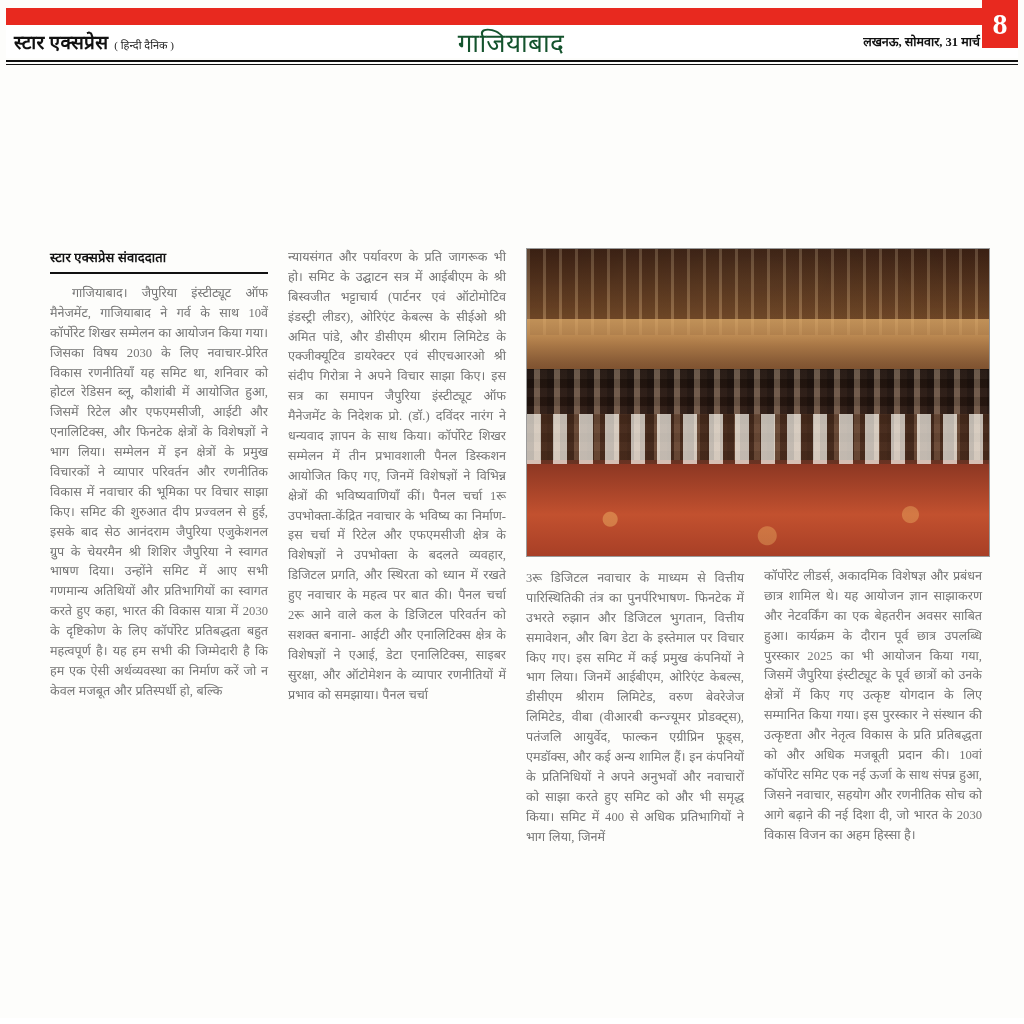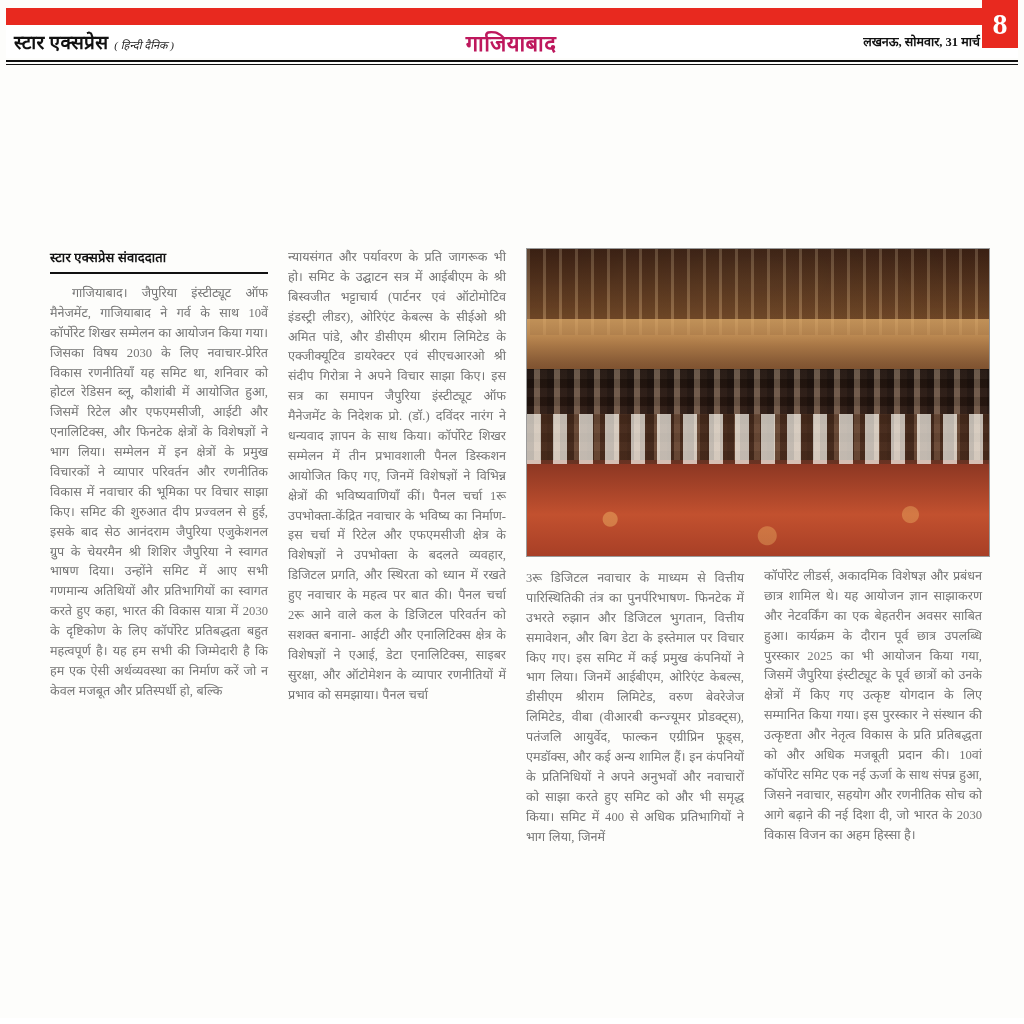--- a/index.html
+++ b/index.html
@@ -51,28 +51,27 @@
   .paper-name {
     font-family: "Liberation Serif", serif;
     font-weight: bold;
     font-size: 19px;
     letter-spacing: 0.3px;
     color: #111;
   }
   .paper-sub {
     font-size: 11px;
     color: #222;
-    font-style: italic;
   }
   .masthead-center {
     flex: 1;
     text-align: center;
-    font-weight: bold;
-    font-size: 22px;
-    color: #be185d;
+    font-weight: normal;
+    font-size: 26px;
+    color: #14532d;
     letter-spacing: 0.4px;
   }
   .masthead-right {
     width: 330px;
     text-align: right;
     padding-right: 10px;
     font-size: 12.5px;
     font-weight: bold;
     color: #111;
   }

